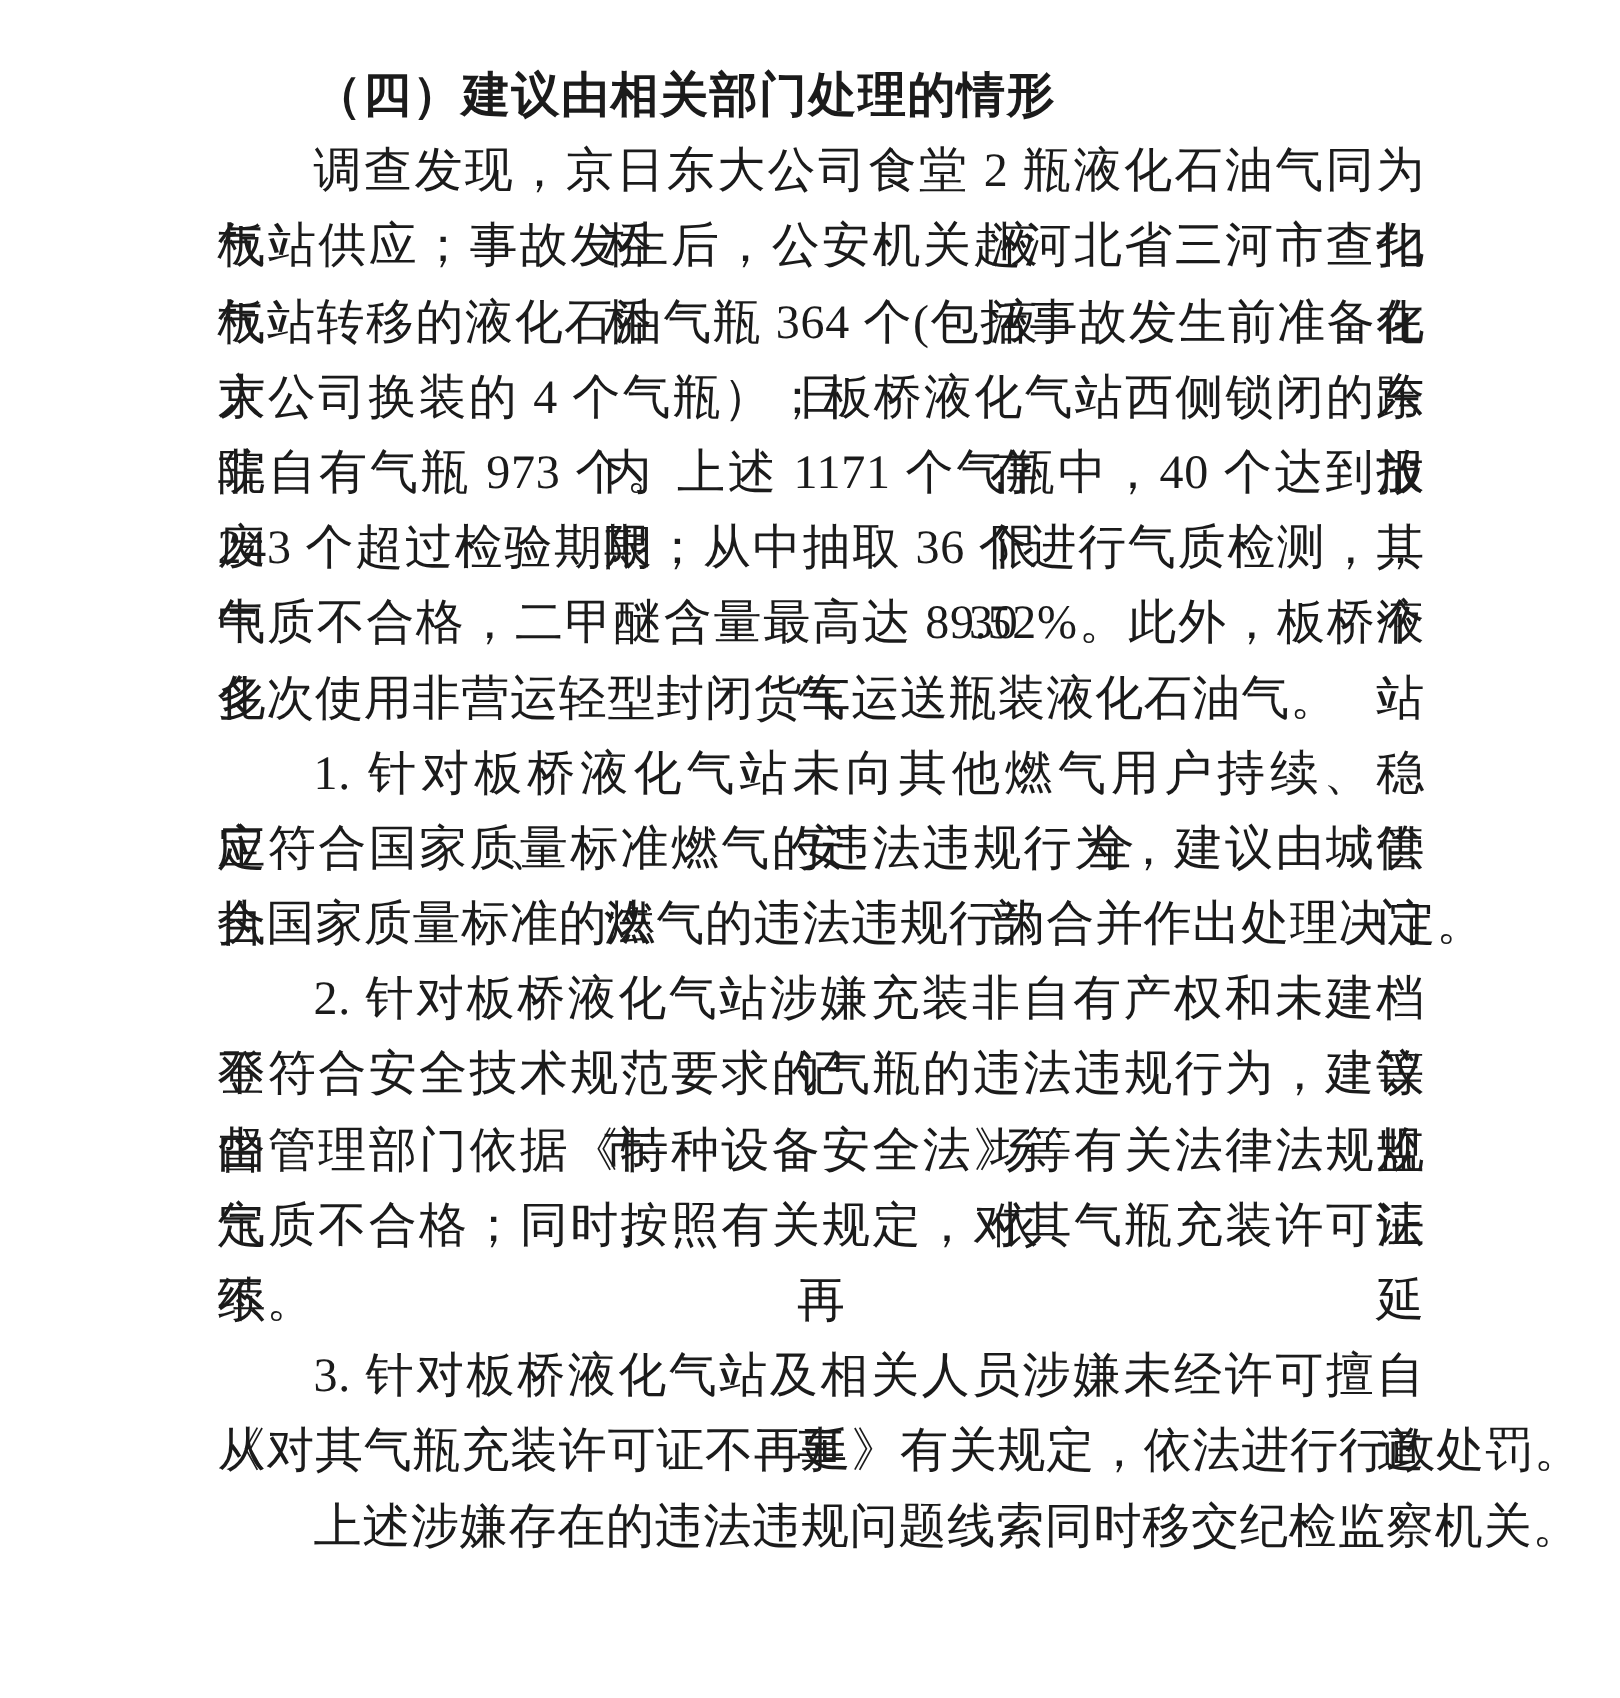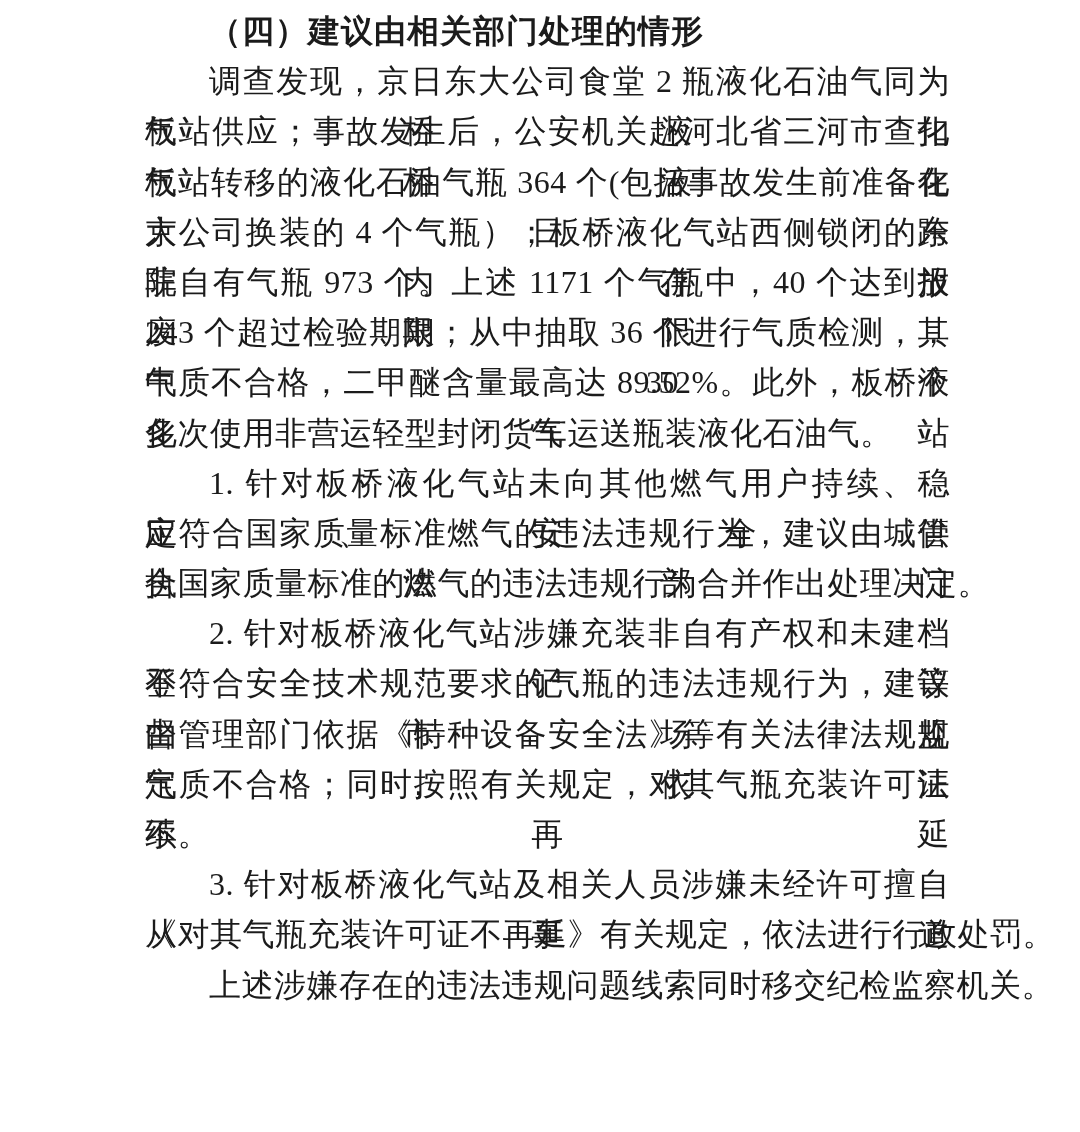--- a/index.html
+++ b/index.html
@@ -34,20 +34,21 @@
     white-space: normal;
     text-align: justify;
     text-align-last: justify;
   }
   .indent {
     text-indent: 2em;
   }
   .heading {
     font-weight: 700;
     letter-spacing: 1px;
+    margin-top: 32px;
   }
 </style>
 </head>
 <body>
 
 <div class="doc">
 
   <div class="line indent heading">（四）建议由相关部门处理的情形</div>
 
   <div class="line j indent">调查发现，京日东大公司食堂 2 瓶液化石油气同为板桥液化</div>

